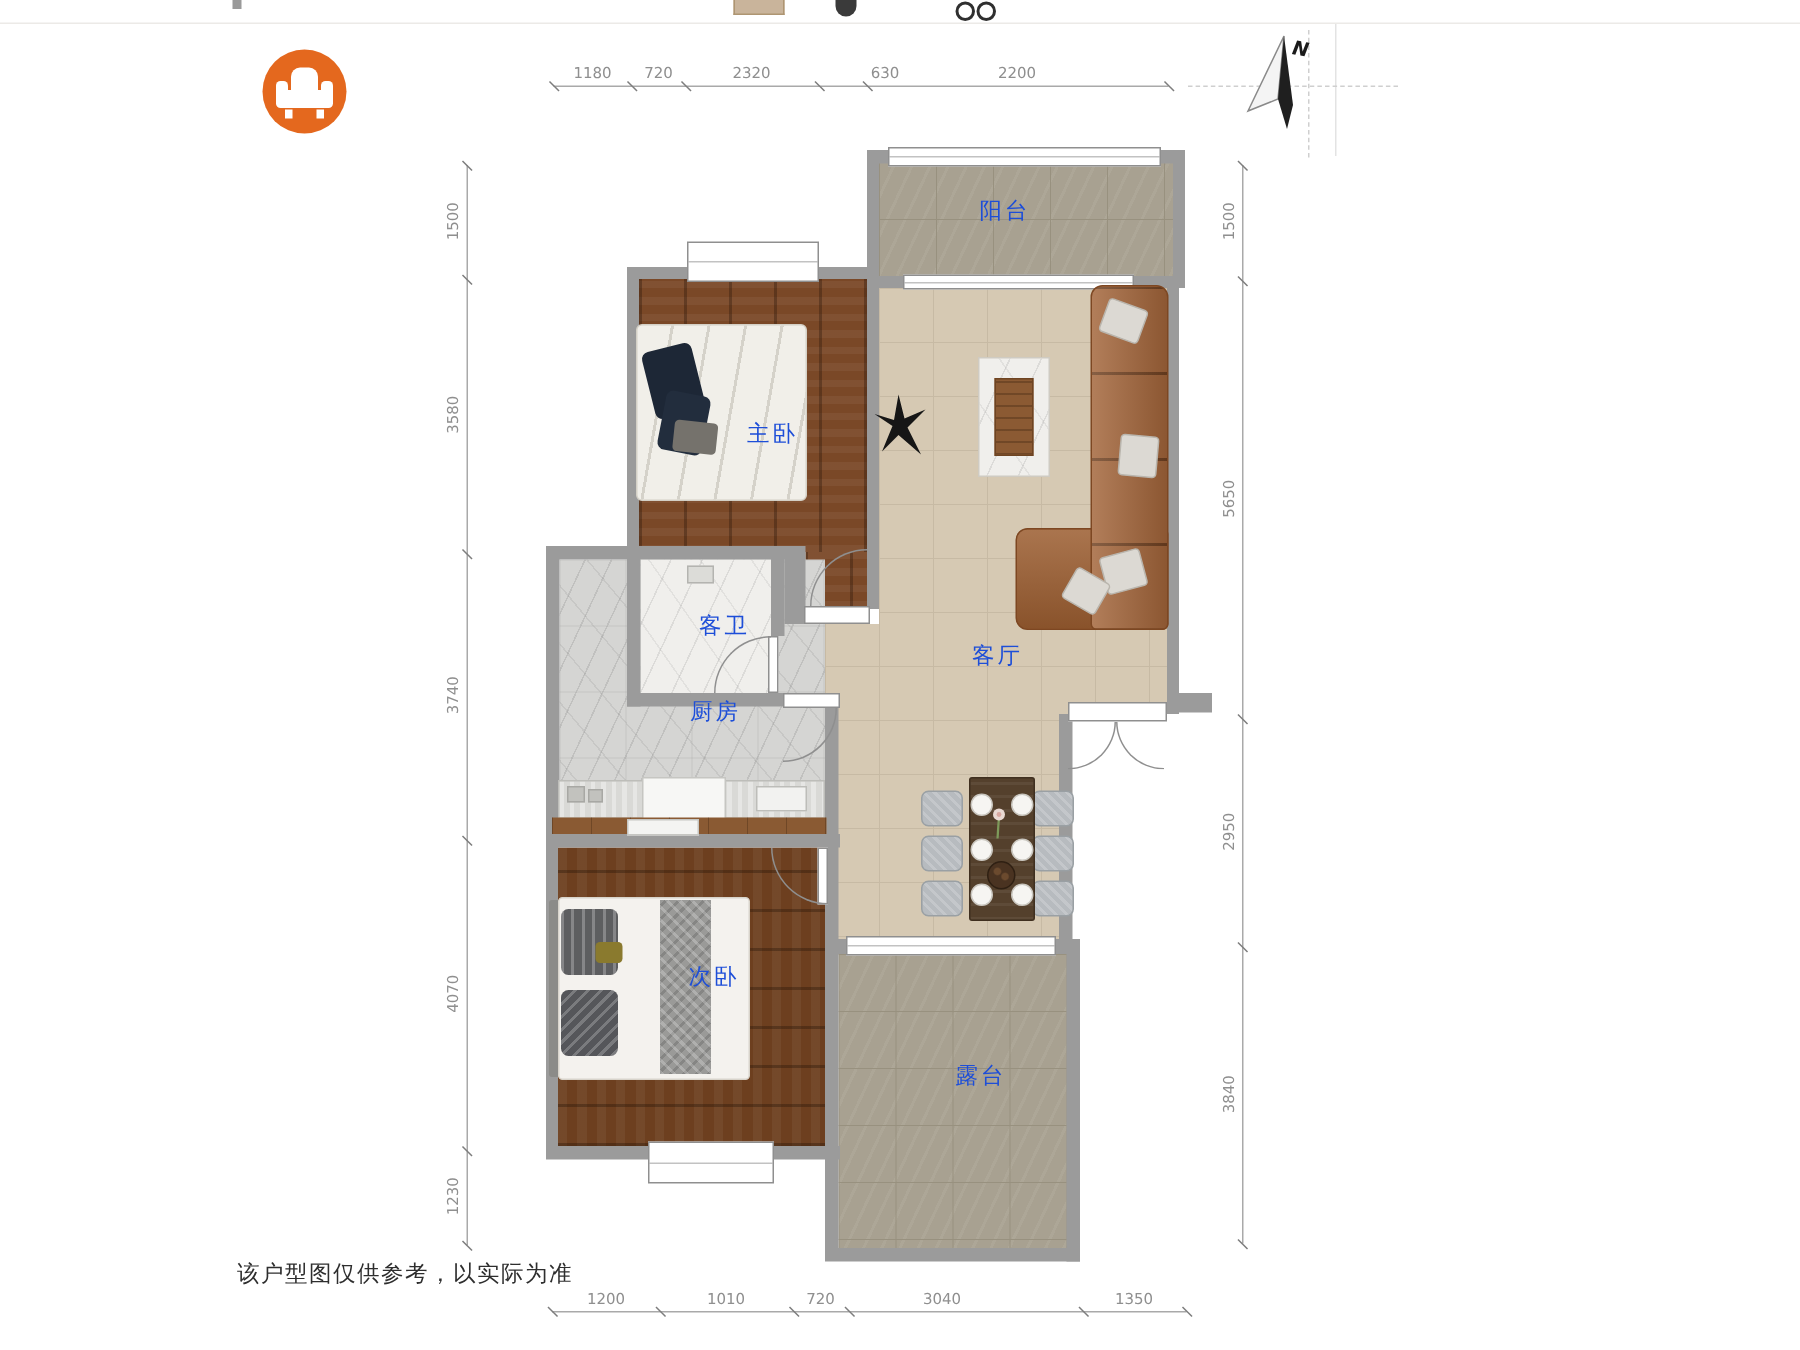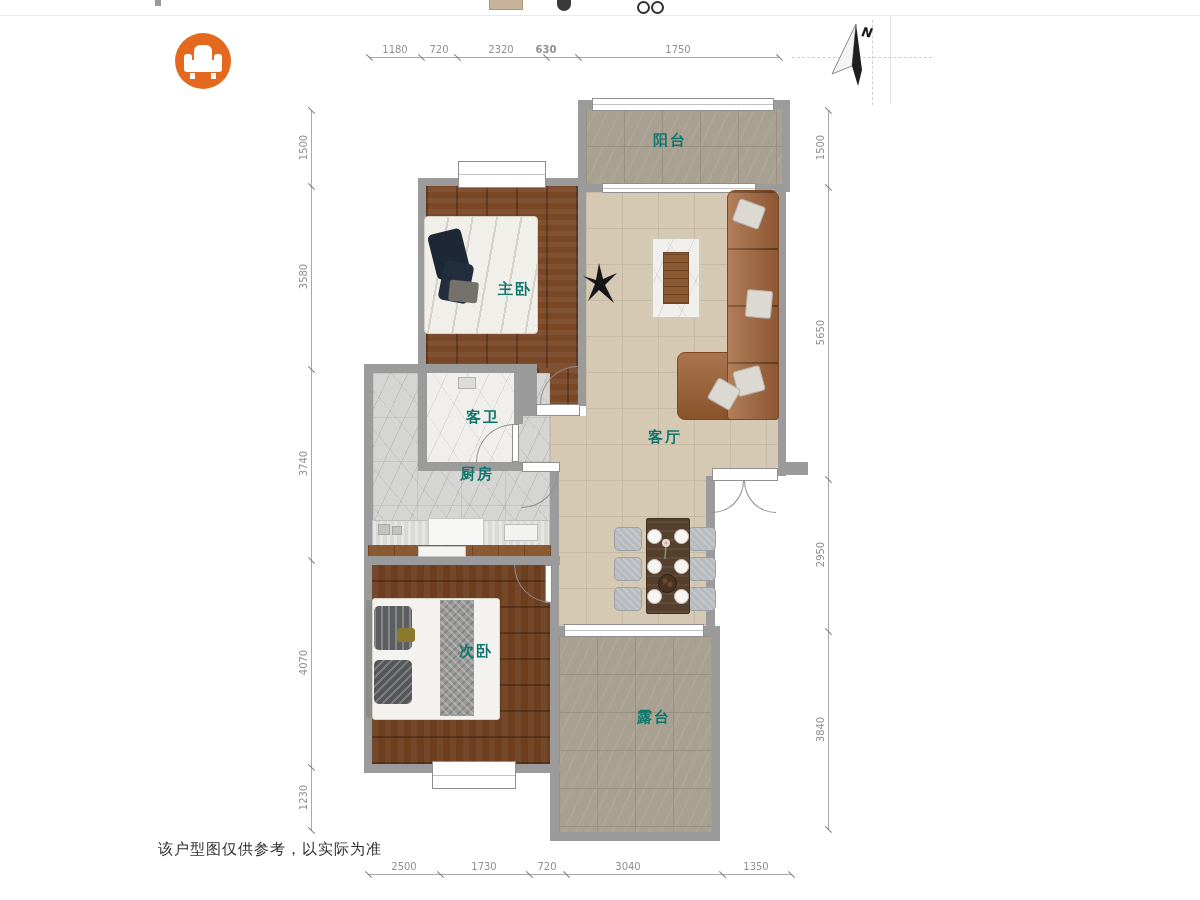--- a/index.html
+++ b/index.html
@@ -29,21 +29,21 @@
     background-image:repeating-linear-gradient(0deg,rgba(35,18,6,.35) 0 2px,transparent 2px 26px),
     repeating-linear-gradient(90deg,rgba(255,255,255,.05) 0 6px,transparent 6px 13px);}
   .marble-w{background-color:#f0efec;
     background-image:repeating-linear-gradient(115deg,transparent 0 18px,rgba(140,140,140,.20) 18px 19px),
     repeating-linear-gradient(55deg,transparent 0 27px,rgba(140,140,140,.14) 27px 28px);}
   .marble-g{background-color:#d5d5d3;
     background-image:linear-gradient(rgba(150,150,150,.25) 1px,transparent 1px),linear-gradient(90deg,rgba(150,150,150,.25) 1px,transparent 1px),
     repeating-linear-gradient(115deg,transparent 0 15px,rgba(120,120,120,.22) 15px 16px),
     repeating-linear-gradient(50deg,transparent 0 24px,rgba(120,120,120,.15) 24px 25px);
     background-size:44px 44px,44px 44px,auto,auto;}
-  .room-label{position:absolute;color:#0f766e;font-size:15px;font-weight:700;letter-spacing:2px;white-space:nowrap;padding-left:13px;}
+  .room-label{position:absolute;color:#1d4ed8;font-size:15px;font-weight:400;letter-spacing:2px;white-space:nowrap;padding-left:13px;}
   .dim{position:absolute;color:#8f8f8f;font-size:10px;text-align:center;width:60px;white-space:nowrap;}
   .dimv{position:absolute;color:#8f8f8f;font-size:10px;text-align:center;width:40px;white-space:nowrap;transform:rotate(-90deg);}
   .dimline{position:absolute;background:#a9a9a9;}
   .tick{position:absolute;width:9px;height:1px;background:#7d7d7d;transform:rotate(45deg);}
   .pillow{position:absolute;background:#dcd9d3;border:1px solid #b9b5ad;border-radius:3px;}
   .chair{position:absolute;width:26px;height:22px;background:#b7bbbf;border:1px solid #9aa0a4;border-radius:5px;
     background-image:repeating-linear-gradient(45deg,rgba(255,255,255,.18) 0 2px,transparent 2px 5px);}
   .plate{position:absolute;width:13px;height:13px;background:#f6f5f2;border:1px solid #c9c6bf;border-radius:50%;}
   .ring{position:absolute;border:2px solid #2f2f2f;border-radius:50%;background:transparent;}
   .wm{color:rgba(255,255,255,.78);font-weight:700;white-space:nowrap;}
@@ -230,32 +230,32 @@
   <div class="dimline" style="left:369px;top:57px;width:410px;height:1px;"></div>
   <div class="tick" style="left:365px;top:57px;"></div>
   <div class="tick" style="left:417px;top:57px;"></div>
   <div class="tick" style="left:453px;top:57px;"></div>
   <div class="tick" style="left:542px;top:57px;"></div>
   <div class="tick" style="left:574px;top:57px;"></div>
   <div class="tick" style="left:775px;top:57px;"></div>
   <span class="dim" style="left:365px;top:44px;">1180</span>
   <span class="dim" style="left:409px;top:44px;">720</span>
   <span class="dim" style="left:471px;top:44px;">2320</span>
-  <span class="dim" style="left:516px;top:44px;font-weight:bold;">630</span>
-  <span class="dim" style="left:648px;top:44px;">1750</span>
+  <span class="dim" style="left:560px;top:44px;">630</span>
+  <span class="dim" style="left:648px;top:44px;">2200</span>
 
   <div class="dimline" style="left:368px;top:874px;width:423px;height:1px;"></div>
   <div class="tick" style="left:364px;top:874px;"></div>
   <div class="tick" style="left:436px;top:874px;"></div>
   <div class="tick" style="left:525px;top:874px;"></div>
   <div class="tick" style="left:562px;top:874px;"></div>
   <div class="tick" style="left:718px;top:874px;"></div>
   <div class="tick" style="left:787px;top:874px;"></div>
-  <span class="dim" style="left:374px;top:861px;">2500</span>
-  <span class="dim" style="left:454px;top:861px;">1730</span>
+  <span class="dim" style="left:374px;top:861px;">1200</span>
+  <span class="dim" style="left:454px;top:861px;">1010</span>
   <span class="dim" style="left:517px;top:861px;">720</span>
   <span class="dim" style="left:598px;top:861px;">3040</span>
   <span class="dim" style="left:726px;top:861px;">1350</span>
 
   <div class="dimline" style="left:311px;top:110px;width:1px;height:720px;"></div>
   <div class="tick" style="left:307px;top:110px;"></div>
   <div class="tick" style="left:307px;top:186px;"></div>
   <div class="tick" style="left:307px;top:369px;"></div>
   <div class="tick" style="left:307px;top:560px;"></div>
   <div class="tick" style="left:307px;top:767px;"></div>

